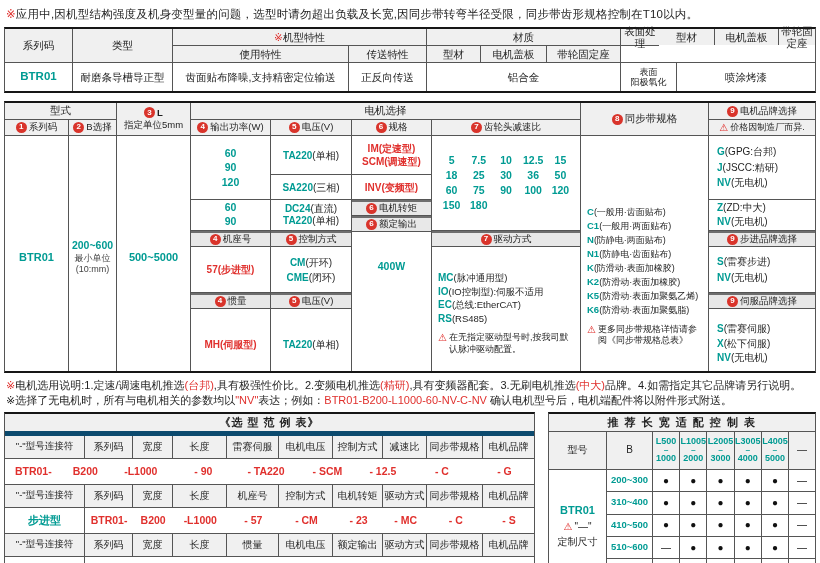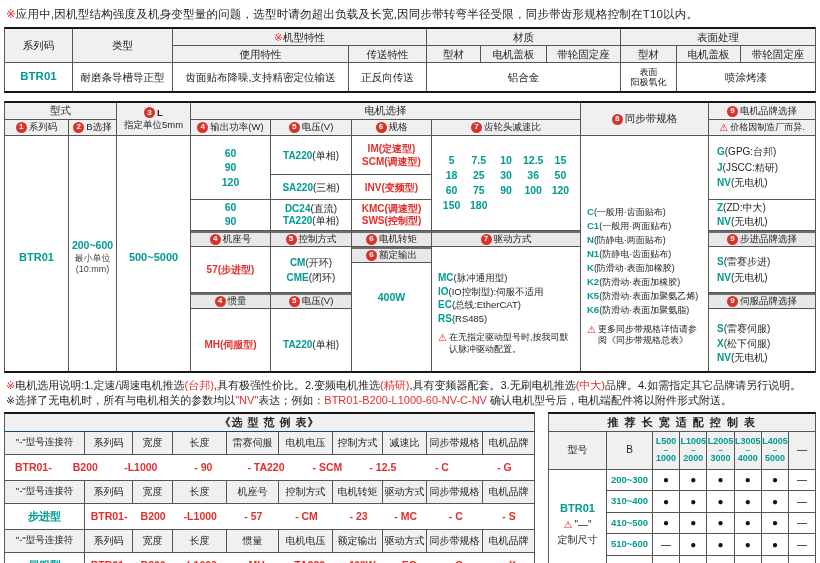--- a/index.html
+++ b/index.html
@@ -42,21 +42,21 @@
   .opt{font-size:9px;line-height:13px;white-space:nowrap;}
   .opt .tc{font-size:9.5px;}
   .drv{font-size:9.5px;line-height:13.5px;white-space:nowrap;}
   .drv .tc{font-size:10px;}
   .cellnote{display:flex;align-items:flex-start;text-align:left;font-size:9px;line-height:11.5px;margin-top:7px;padding-right:3px;}
   
   .notes{font-size:11px;line-height:1.35;margin:5px 0 4px 2px;}
   
   .bottom{display:flex;gap:13px;margin-top:2px;}
   .ex{width:531px;border:1px solid #555;border-top:2px solid #161616;border-bottom:2px solid #161616;box-sizing:border-box;}
-  .ex-title{height:17px;display:flex;align-items:center;justify-content:center;font-weight:700;font-size:11px;letter-spacing:1px;border-bottom:1px solid #0c4a6e;}
+  .ex-title{height:17px;display:flex;align-items:center;justify-content:center;font-weight:700;font-size:11px;letter-spacing:1px;border-bottom:5px solid #0c4a6e;}
   .exr{display:flex;border-bottom:1px solid #555;}
   .exr:last-child{border-bottom:none;}
   .exh{height:22px;}
   .exv{height:25px;}
   .exc{box-sizing:border-box;border-right:1px solid #555;display:flex;align-items:center;justify-content:center;font-size:10px;text-align:center;}
   .exc:last-child{border-right:none;}
   .exlab{width:80px;flex:none;font-size:9.5px;}
   .exvals{flex:1;display:flex;align-items:center;}
   .exvals span{text-align:center;font-size:10.5px;color:#e0302d;font-weight:700;white-space:nowrap;}
   .sz{flex:1;border:1px solid #555;border-top:2px solid #161616;border-bottom:2px solid #161616;box-sizing:border-box;display:flex;flex-direction:column;}
@@ -114,21 +114,21 @@
               <span>型材</span>
             </div>
           <div class="tcell hd" style="width:66px;height:16px">
               <span>电机盖板</span>
             </div>
           <div class="tcell hd" style="flex:1;height:16px;border-right:none">
               <span>带轮固定座</span>
             </div>
         </div>
       </div>
-      <div style="flex:1;display:flex;flex-direction:column">
+      <div style="flex:1;display:flex;">
         <div class="tcell hd r17" style="border-right:none;border-bottom:1px solid #555">
             <span>表面处理</span>
           </div>
         <div style="display:flex;height:16px">
           <div class="tcell hd" style="width:56px;height:16px">
               <span>型材</span>
             </div>
           <div class="tcell hd" style="width:64px;height:16px">
               <span>电机盖板</span>
             </div>
@@ -286,24 +286,20 @@
               <span>规格</span>
             </div>
           <div class="mc h39 rd" style="font-size:10px;line-height:1.35">
             <span><span>IM</span><span>(定速型)</span></span>
             <span><span>SCM</span><span>(调速型)</span></span>
           </div>
           <div class="mc h25 hrow rd" style="font-size:10px">
               <span>INV</span>
               <span>(变频型)</span>
             </div>
-          <div class="mc h31 rd" style="font-size:10px;line-height:1.25">
-            <span><span>KMC</span><span>(调速型)</span></span>
-            <span><span>SWS</span><span>(控制型)</span></span>
-          </div>
           <div class="mc shd h16 hrow small95">
               <span class="cnum">6</span>
               <span>电机转矩</span>
             </div>
           <div class="mc shd h16 hrow small95">
               <span class="cnum">6</span>
               <span>额定输出</span>
             </div>
           <div class="mc h54 hrow tealtx nb" style="font-size:10.5px">
               <span>400W</span>

